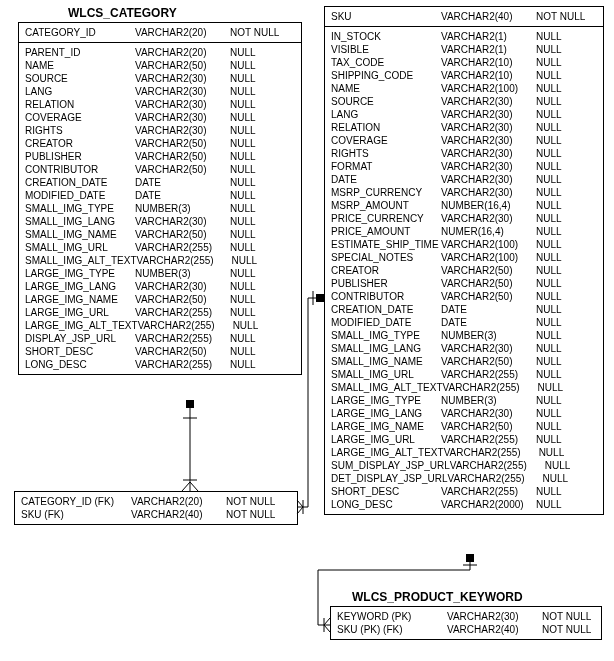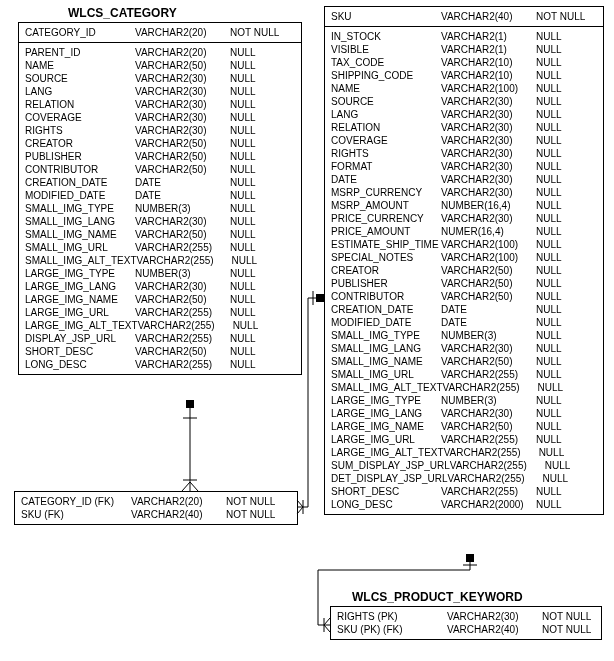--- a/index.html
+++ b/index.html
@@ -405,21 +405,21 @@
         <span class="c2">VARCHAR2(40)</span>
         <span class="c3">NOT NULL</span>
       </div>
     </div>
 </div>
 
 <div class="table-title" style="left:350px; top:590px;">WLCS_PRODUCT_KEYWORD</div>
 <div class="table-box" style="left:330px; top:606px; width:270px;">
   <div class="pk-row" style="border-bottom:none;" id="pk-pk">
       <div class="row">
-        <span class="c1">RIGHTS (PK)</span>
+        <span class="c1">KEYWORD (PK)</span>
         <span class="c2">VARCHAR2(30)</span>
         <span class="c3">NOT NULL</span>
       </div>
       <div class="row">
         <span class="c1">SKU (PK) (FK)</span>
         <span class="c2">VARCHAR2(40)</span>
         <span class="c3">NOT NULL</span>
       </div>
     </div>
 </div>

